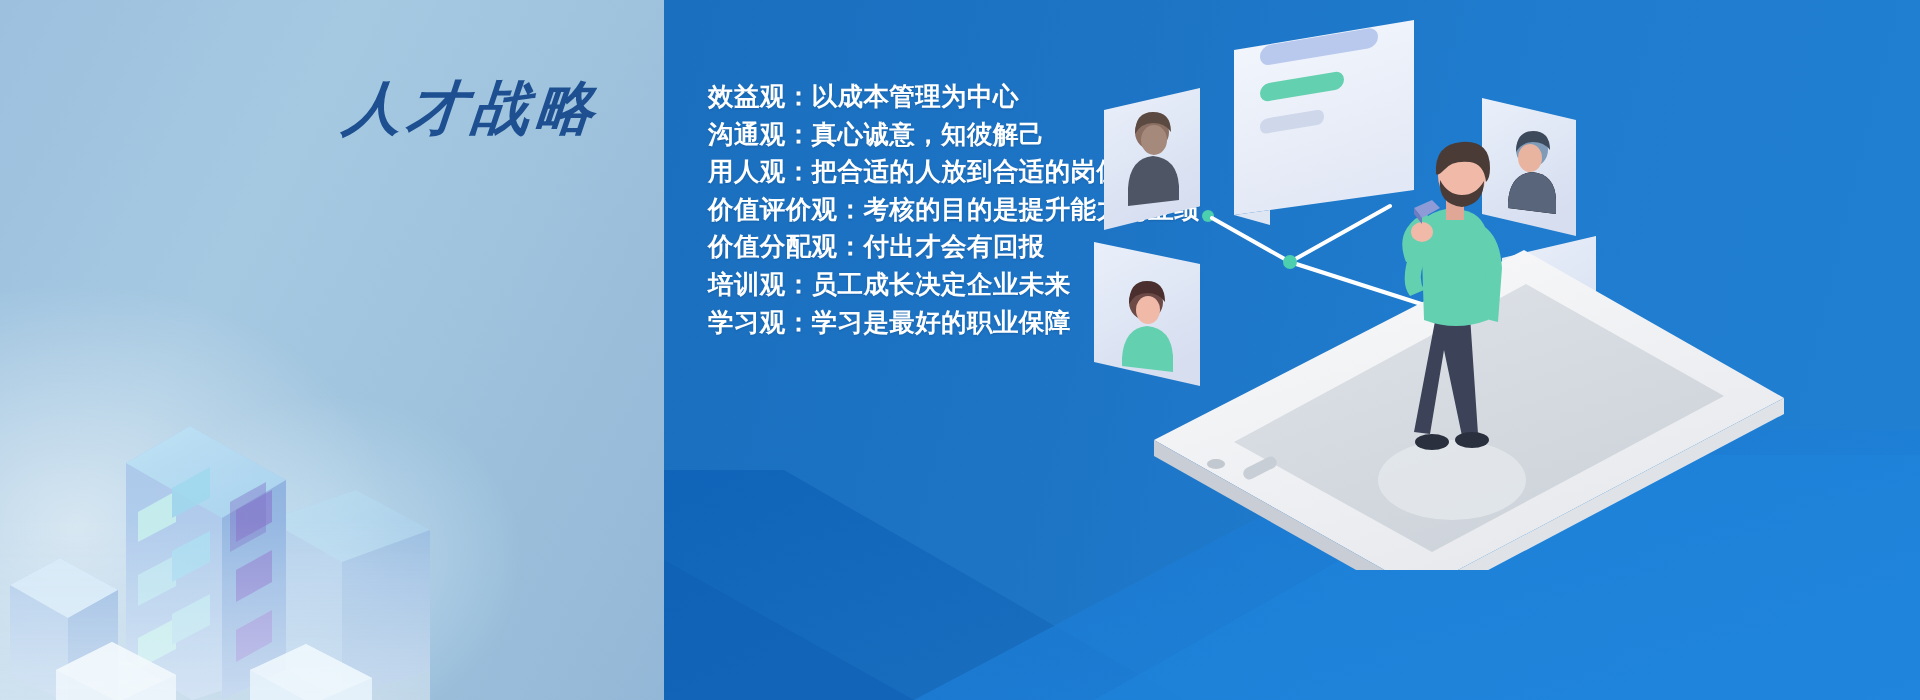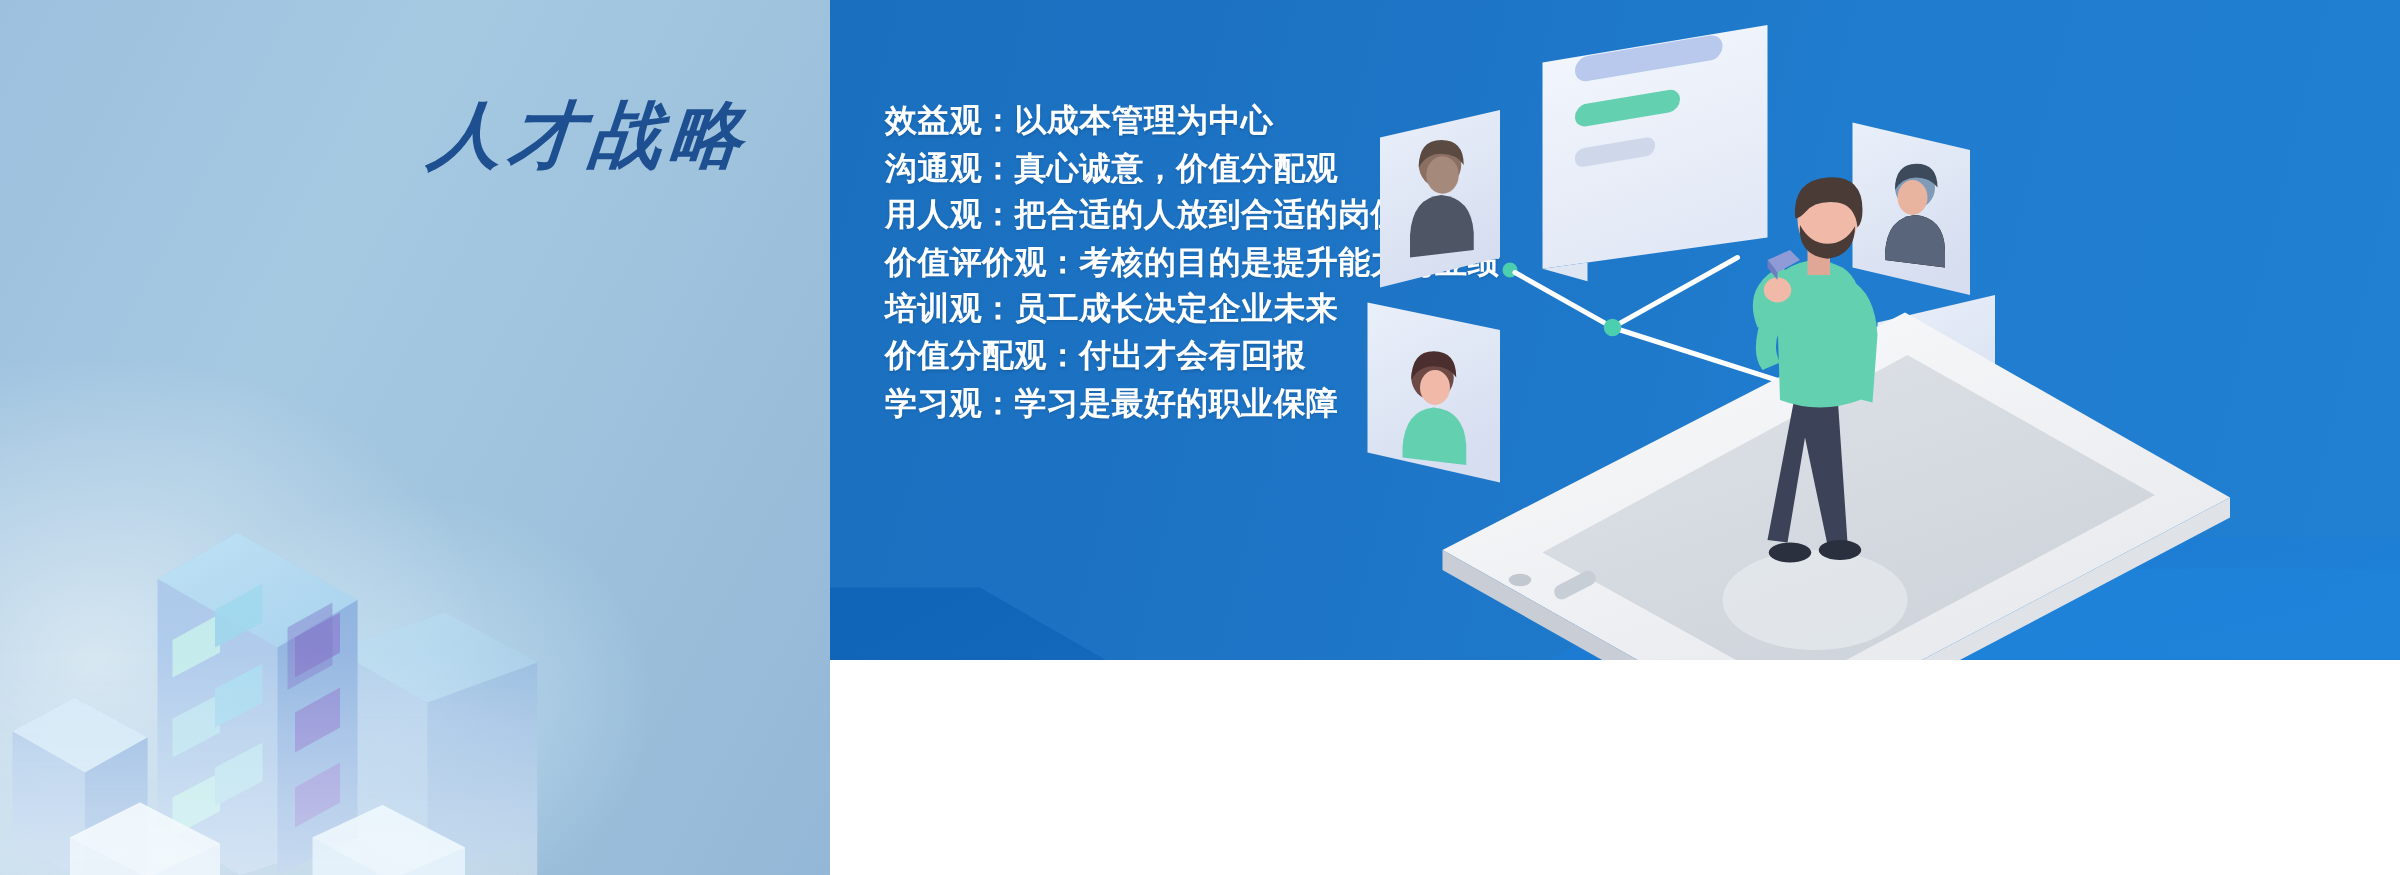--- a/index.html
+++ b/index.html
@@ -22,21 +22,21 @@
     background:radial-gradient(ellipse at 50% 55%,rgba(214,236,250,.55),rgba(214,236,250,0) 65%);
     pointer-events:none;
   }
   #cityWrap{position:absolute;left:0;bottom:0;width:430px;height:330px;opacity:.95;}
   #title{
     position:absolute;left:340px;top:62px;width:290px;height:90px;
   }
 
   
   #right{
-    position:absolute;left:664px;top:0;width:1256px;height:528px;
+    position:absolute;left:664px;top:0;width:1256px;height:700px;
     background:linear-gradient(104deg,#1a6fbe 0%,#1d73c4 30%,#1f7bcd 58%,#2180d2 100%);
     overflow:hidden;
   }
   #rightShapes{position:absolute;left:0;top:0;width:1256px;height:700px;}
 
   
   #valuelist{
     position:absolute;left:44px;top:78px;width:700px;
   }
   .vline{
@@ -156,25 +156,25 @@
 
       <polygon points="0,470 120,470 520,700 0,700" fill="url(#wedge1)" opacity=".92"></polygon>
       <polygon points="0,560 250,700 0,700" fill="#0e5fb2" opacity=".55"></polygon>
 
       <polygon points="250,700 760,430 1256,430 1256,700" fill="url(#wedge3)" opacity=".75"></polygon>
       <polygon points="430,700 860,455 1256,455 1256,700" fill="#1f86de" opacity=".5"></polygon>
     </svg>
 
     <div id="valuelist">
       <div class="vline">效益观：以成本管理为中心</div>
-      <div class="vline">沟通观：真心诚意，价值分配观</div>
+      <div class="vline">沟通观：真心诚意，知彼解己</div>
       <div class="vline">用人观：把合适的人放到合适的岗位</div>
       <div class="vline">价值评价观：考核的目的是提升能力与业绩</div>
+      <div class="vline">价值分配观：付出才会有回报</div>
       <div class="vline">培训观：员工成长决定企业未来</div>
-      <div class="vline">价值分配观：付出才会有回报</div>
       <div class="vline">学习观：学习是最好的职业保障</div>
     </div>
 
     <div id="illus">
       <svg width="836" height="560" viewBox="0 0 836 560" xmlns="http://www.w3.org/2000/svg">
         <defs>
           <linearGradient id="cardG" x1="0" y1="0" x2="0.3" y2="1">
             <stop offset="0%" stop-color="#f4f7fd"></stop>
               <stop offset="100%" stop-color="#e2e8f5"></stop>
           </linearGradient>

